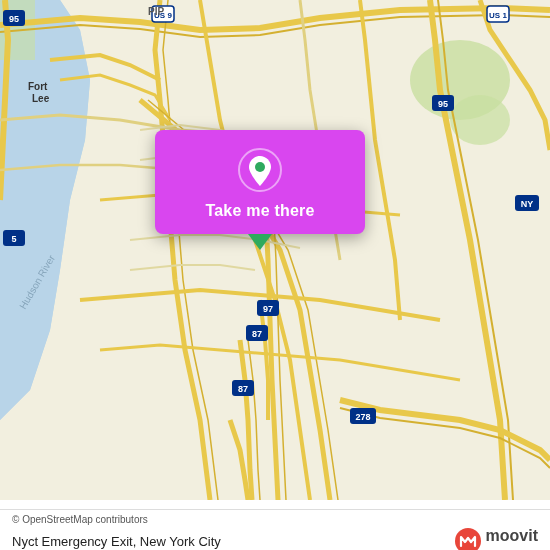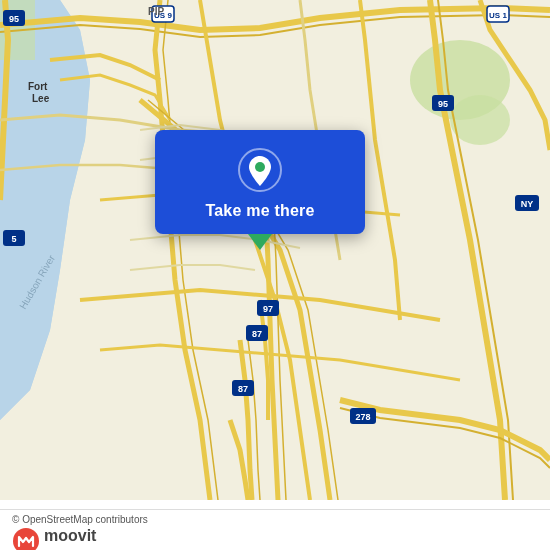--- a/index.html
+++ b/index.html
@@ -25,21 +25,21 @@
       width: 100%;
       height: 100%;
     }
 
     
     #popup-card {
       position: absolute;
       top: 130px;
       left: 155px;
       width: 210px;
-      background: #1d4ed8;
+      background: #d946ef;
       border-radius: 8px;
       display: flex;
       flex-direction: column;
       align-items: center;
       padding: 18px 20px 14px 20px;
       box-shadow: 0 4px 16px rgba(0,0,0,0.35);
       z-index: 10;
     }
 
     #popup-card::after {
@@ -241,20 +241,21 @@
     <button id="take-me-there-btn">Take me there</button>
   </div>
 </div>
 
 <div id="bottom-bar">
   <div id="copyright-line">
     <span class="copyright-sym">©</span>
     <span> OpenStreetMap contributors</span>
   </div>
   <div id="location-line">
+    <span id="location-text">Nyct Emergency Exit, New York City</span>
     <div id="moovit-logo">
 
       <svg id="moovit-icon" viewBox="0 0 28 28" xmlns="http://www.w3.org/2000/svg">
         <circle cx="14" cy="14" r="13" fill="#e8463a"></circle>
 
         <path d="M7 19 L7 10 L11 15 L14 11 L17 15 L21 10 L21 19" stroke="white" stroke-width="2.2" fill="none" stroke-linejoin="round" stroke-linecap="round"></path>
       </svg>
       <span id="moovit-text">moovit</span>
     </div>
   </div>

